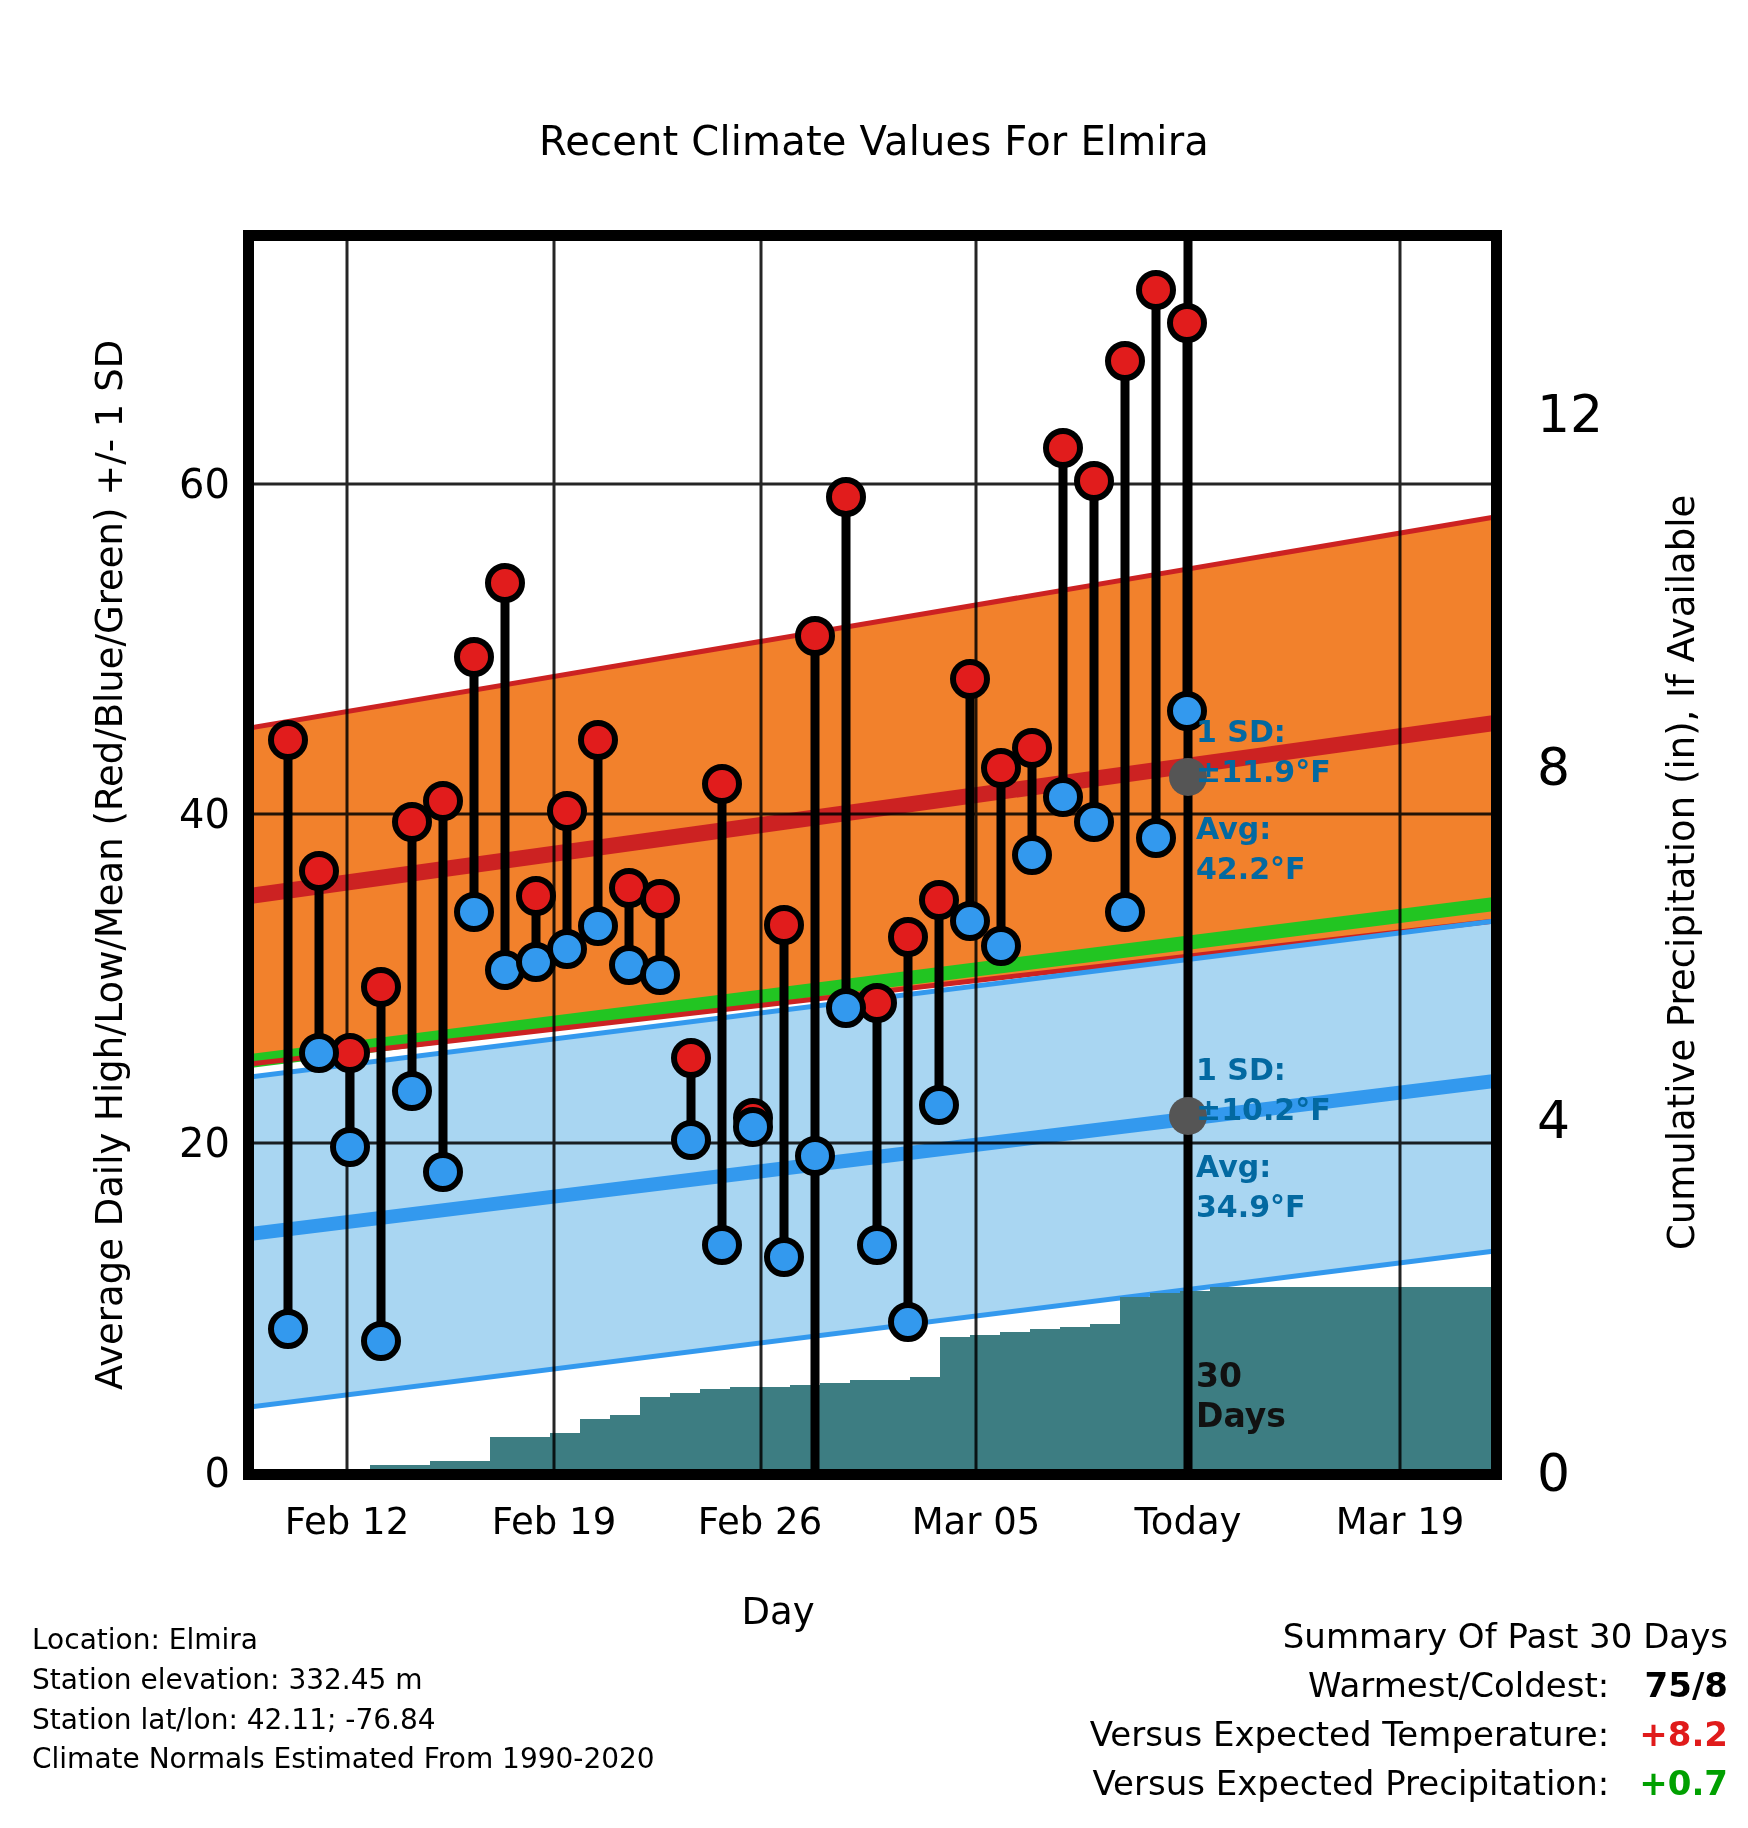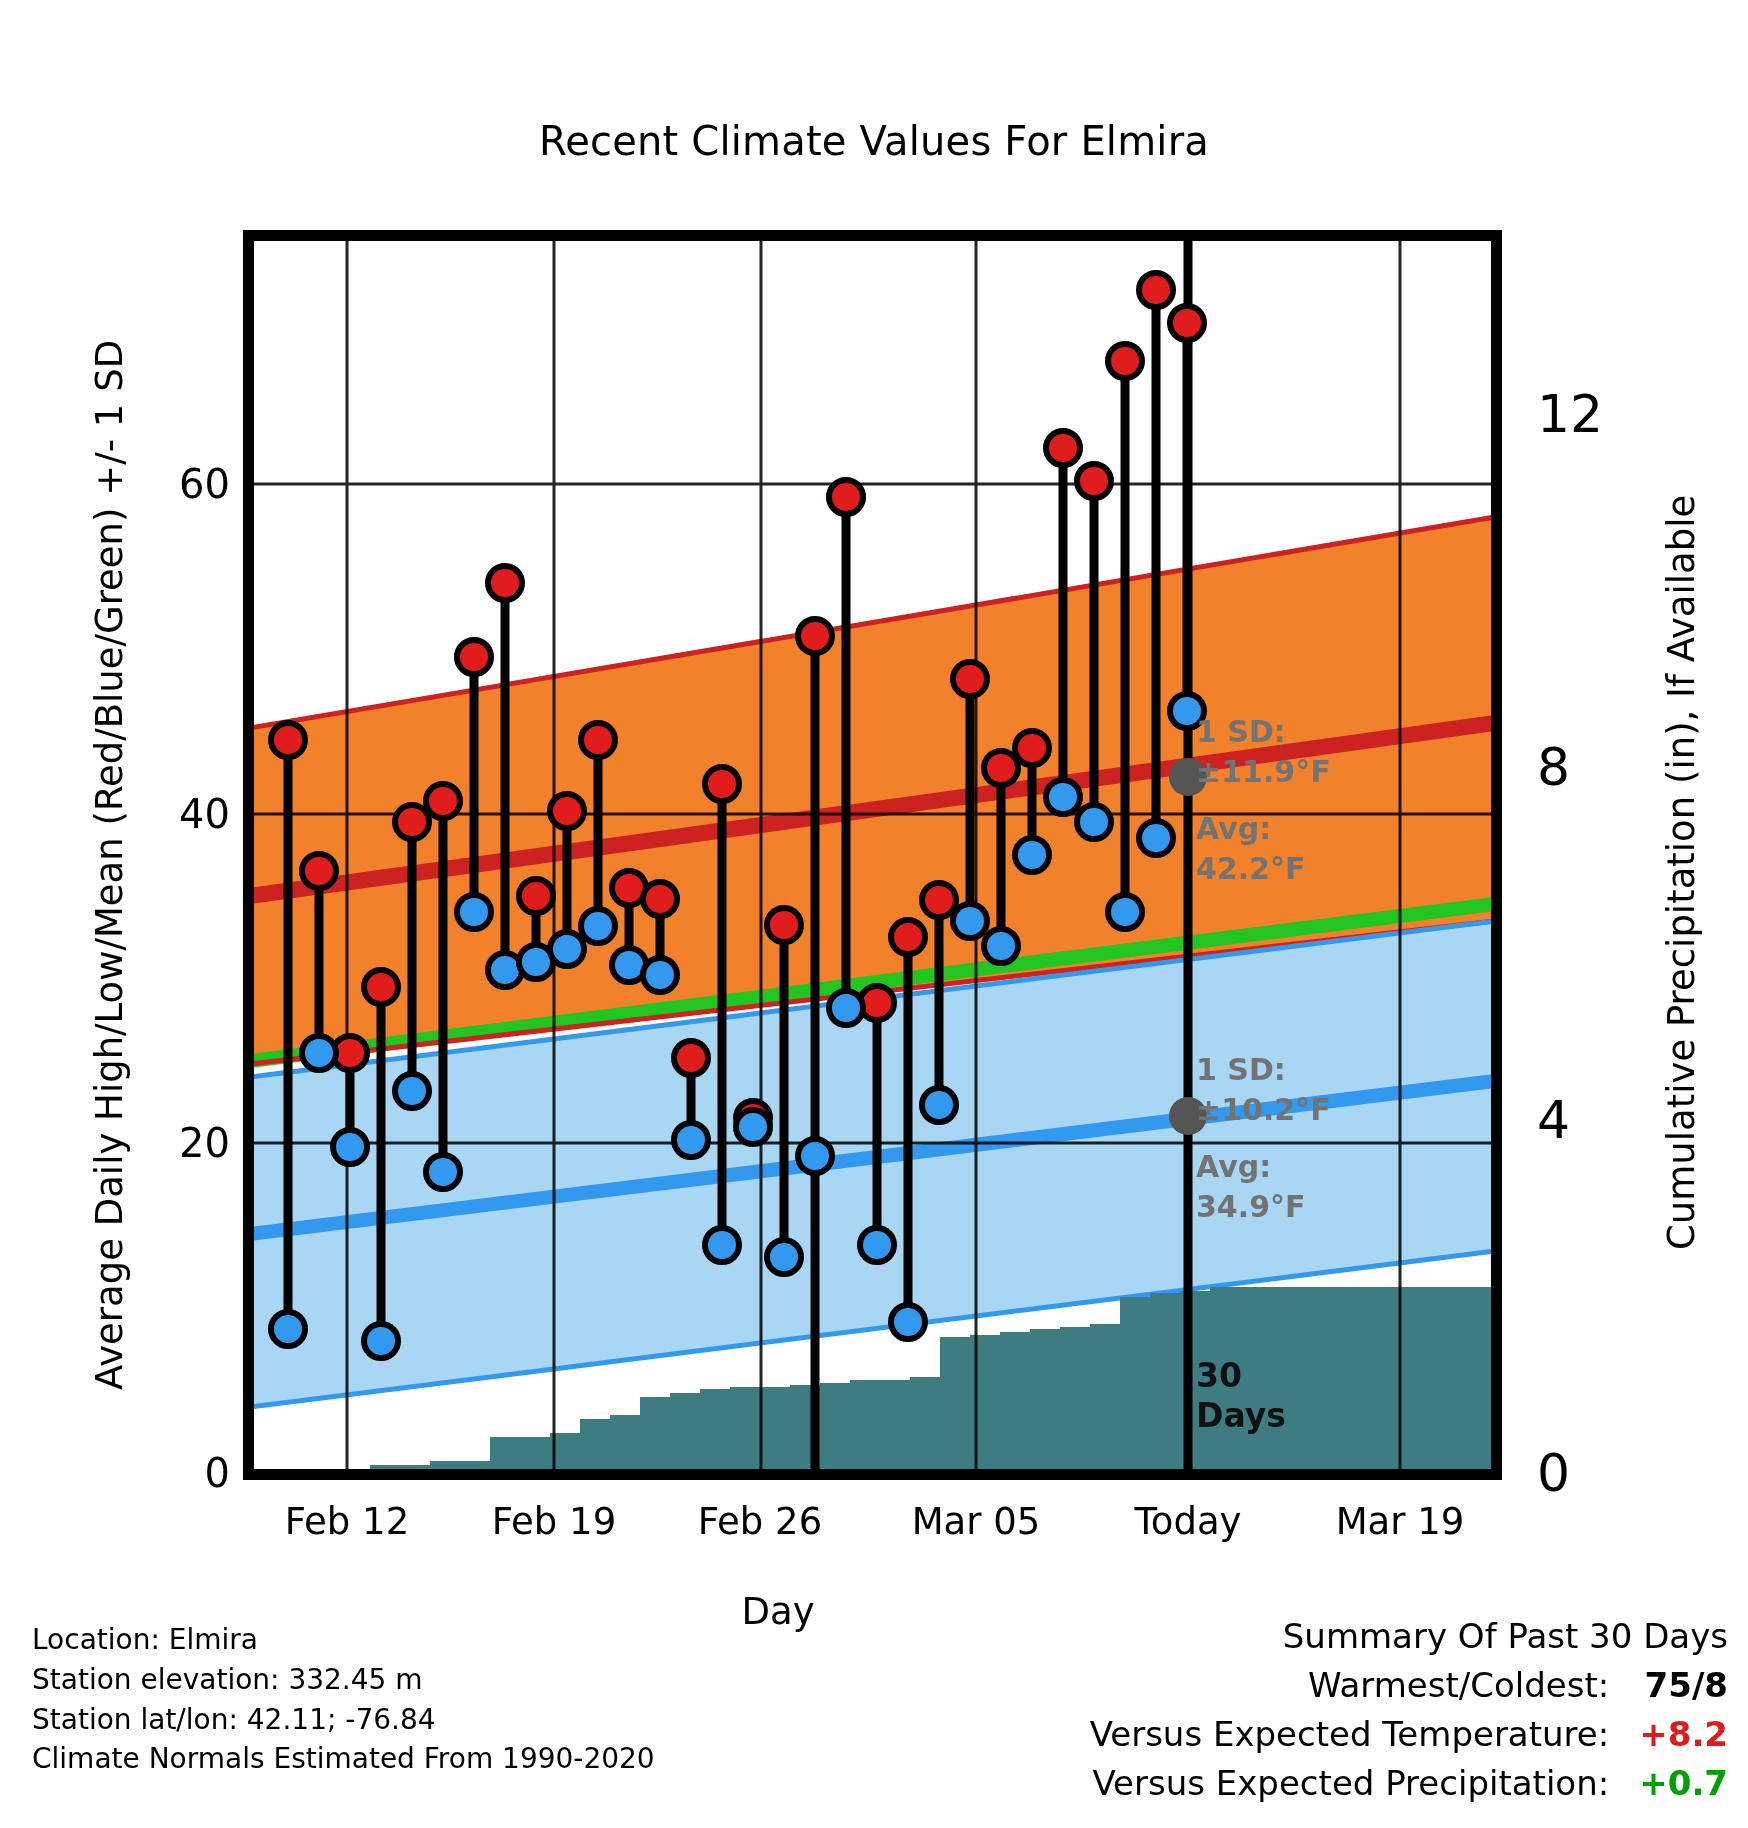--- a/index.html
+++ b/index.html
@@ -8,21 +8,21 @@
   
   #plot{position:absolute;left:250px;top:237px;width:1245px;height:1236px;}
   #plotframe{position:absolute;left:243px;top:230px;width:1259px;height:1250px;border:11px solid #000;box-sizing:border-box;}
   .ylabel{position:absolute;transform-origin:0 0;font-size:37px;white-space:nowrap;}
   .ylabel-left{left:88px;top:1390px;transform:rotate(-90deg);}
   .ylabel-right{left:1660px;top:1250px;transform:rotate(-90deg);}
   .xlabel{position:absolute;left:0;top:1590px;width:1556px;text-align:center;font-size:37px;}
   .ytick{position:absolute;right:0;font-size:40px;text-align:right;transform:translateY(-50%);width:120px;}
   .ytick-r{position:absolute;left:0;font-size:52px;text-align:left;transform:translateY(-50%);width:120px;margin-left:7px;}
   .xtick{position:absolute;font-size:37px;text-align:center;transform:translateX(-50%);top:1500px;white-space:nowrap;}
-  .annot{position:absolute;font-size:30px;font-weight:bold;color:#737373;line-height:1.12;white-space:nowrap;}
+  .annot{position:absolute;font-size:30px;font-weight:bold;color:#0369a1;line-height:1.12;white-space:nowrap;}
   .annot-dark{color:#444;text-align:right;}
   .footL{position:absolute;left:32px;top:1620px;font-size:28px;line-height:1.42;}
   .footR{position:absolute;right:20px;top:1612px;font-size:34px;line-height:1.44;text-align:right;}
   .footR .row{white-space:nowrap;}
   .footR .val{font-weight:bold;display:inline-block;min-width:108px;text-align:right;}
   .v-warm{color:#000;}
   .v-temp{color:#e01b1b;}
   .v-prec{color:#00a000;}
   svg{display:block;}
 </style>

